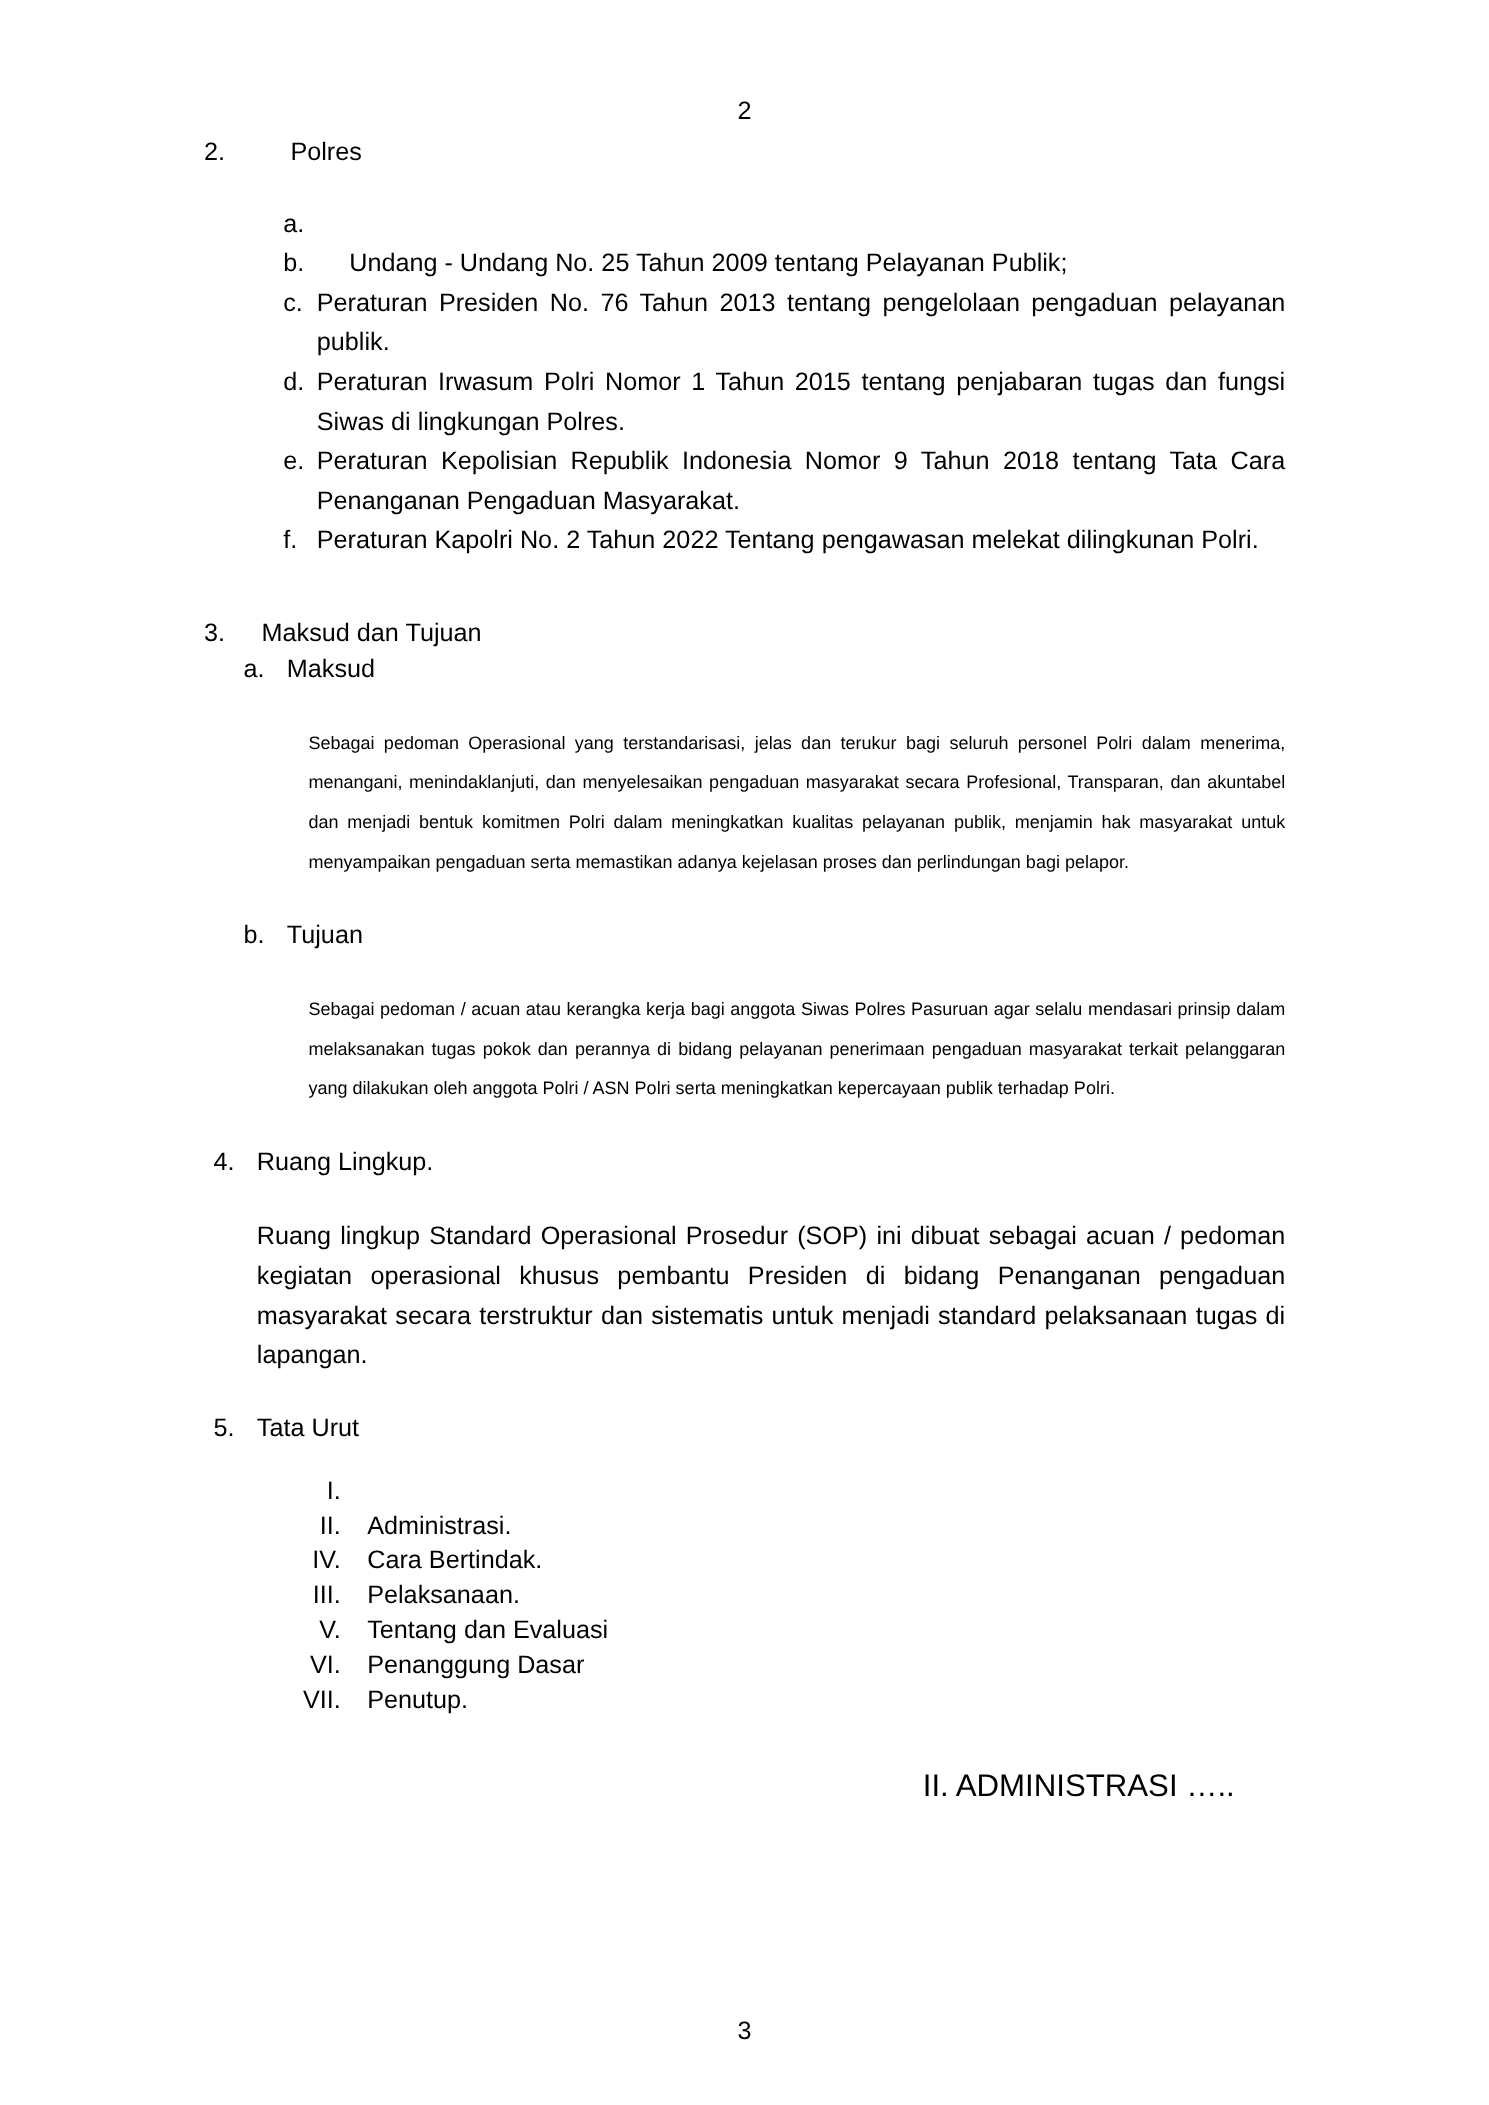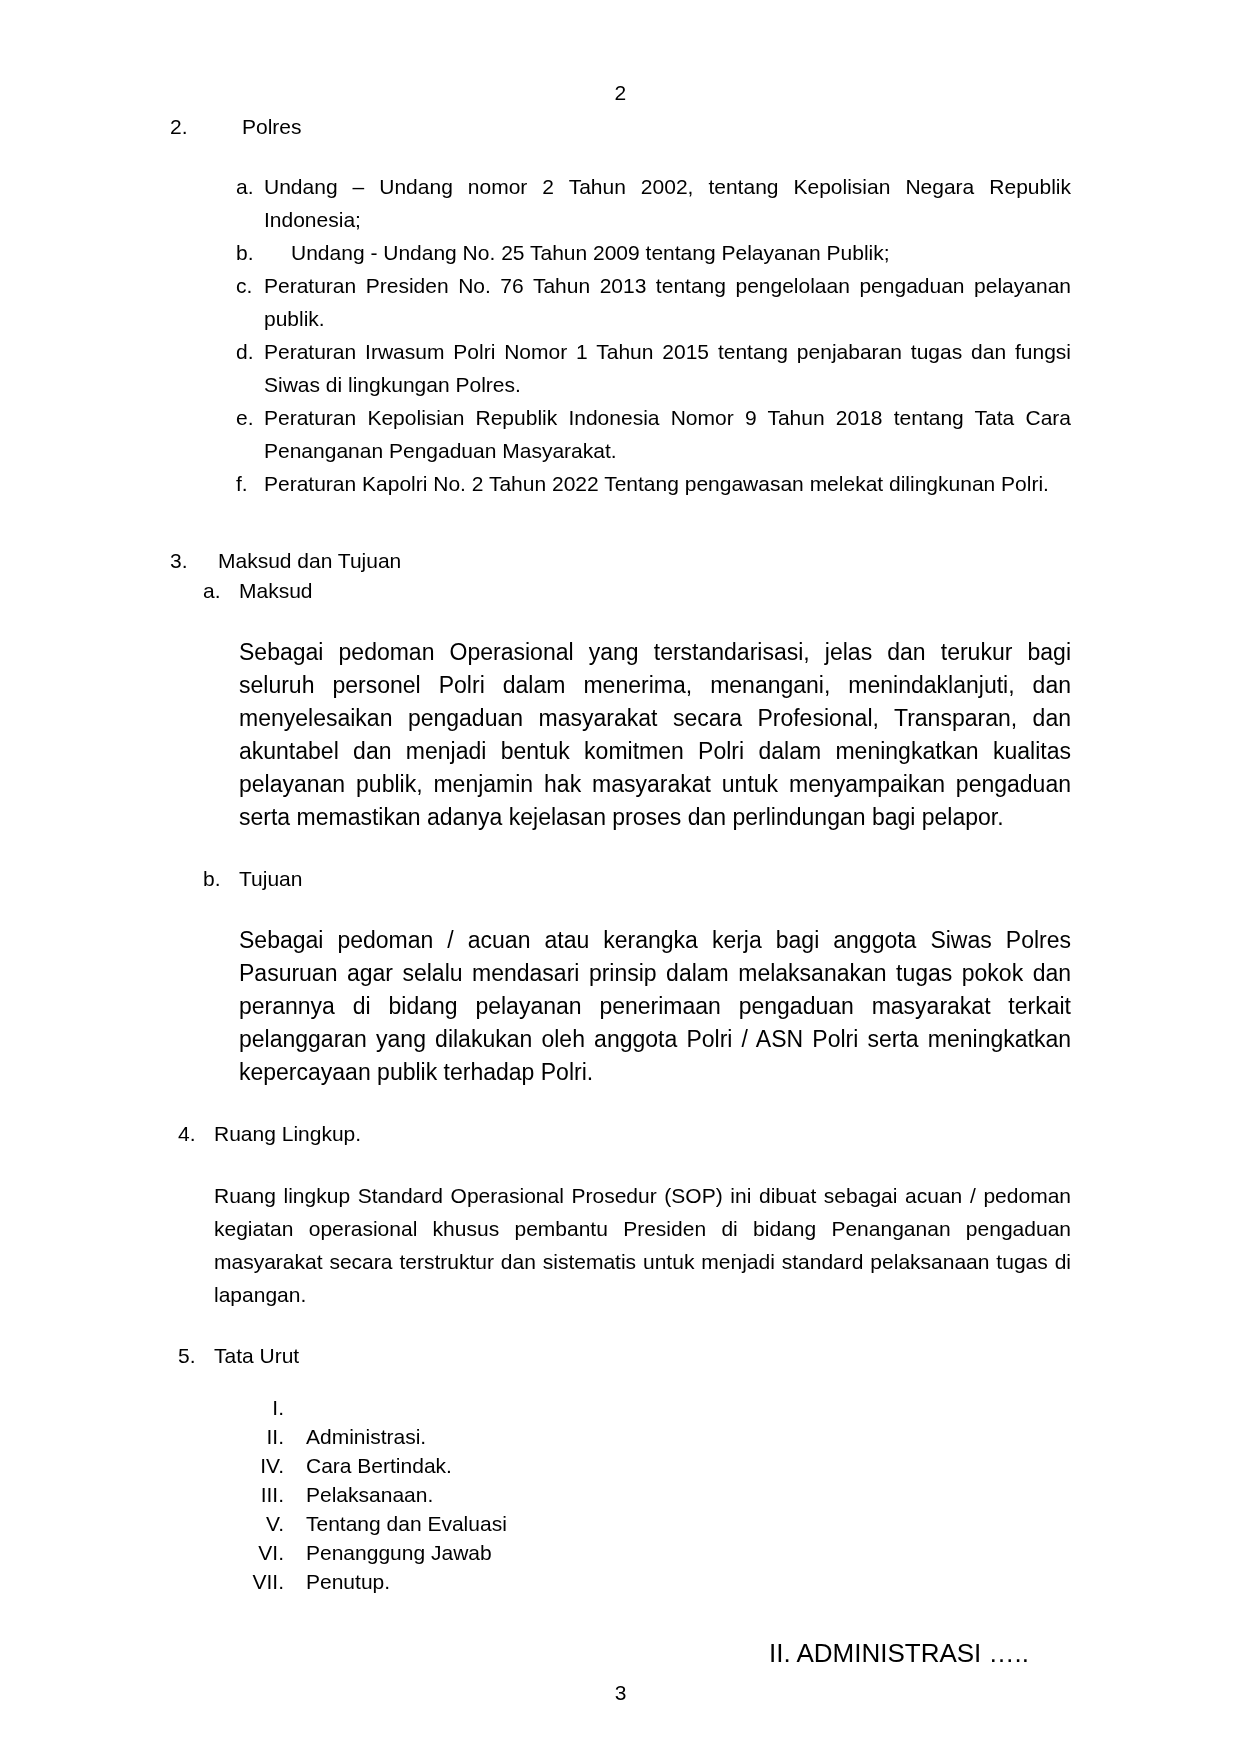--- a/index.html
+++ b/index.html
@@ -106,22 +106,22 @@
     align-items: flex-start;
     font-size: 21px;
     line-height: 30px;
     padding-left: 33px;
   }
   .sub-ab-marker {
     width: 36px;
     flex: 0 0 36px;
   }
   .para-indent {
-    margin-left: 69px;
-    font-size: 23px;
+    margin-left: 87px;
+    font-size: 15px;
     line-height: 33px;
     text-align: justify;
     text-justify: inter-word;
   }
 
   
   .sec45-row {
     display: flex;
     align-items: flex-start;
     font-size: 21px;
@@ -181,21 +181,20 @@
     <div class="page-number-top">2</div>
 
     <div class="sec-row">
       <span class="sec-num-wide">2.</span>
       <span class="sec-title">Polres</span>
     </div>
 
     <div class="abc-list">
       <div class="abc-item">
         <span class="abc-marker">a.</span>
-        <span class="abc-text">Undang – Undang nomor 2 Tahun 2002, tentang Kepolisian Negara Republik Indonesia;</span>
       </div>
       <div class="abc-item">
         <span class="abc-marker">b.</span>
         <span class="abc-text nojust">Undang - Undang No. 25 Tahun 2009 tentang Pelayanan Publik;</span>
       </div>
       <div class="abc-item">
         <span class="abc-marker">c.</span>
         <span class="abc-text">Peraturan Presiden No. 76 Tahun 2013 tentang pengelolaan pengaduan pelayanan publik.</span>
       </div>
       <div class="abc-item">
@@ -272,21 +271,21 @@
       <div class="roman-item">
         <span class="roman-num">III.</span>
         <span class="roman-label">Pelaksanaan.</span>
       </div>
       <div class="roman-item">
         <span class="roman-num">V.</span>
         <span class="roman-label">Tentang dan Evaluasi</span>
       </div>
       <div class="roman-item">
         <span class="roman-num">VI.</span>
-        <span class="roman-label">Penanggung Jawab</span>
+        <span class="roman-label">Penanggung Dasar</span>
       </div>
       <div class="roman-item">
         <span class="roman-num">VII.</span>
         <span class="roman-label">Penutup.</span>
       </div>
     </div>
 
     <div class="continuation">II.   ADMINISTRASI …..</div>
 
   </div>

